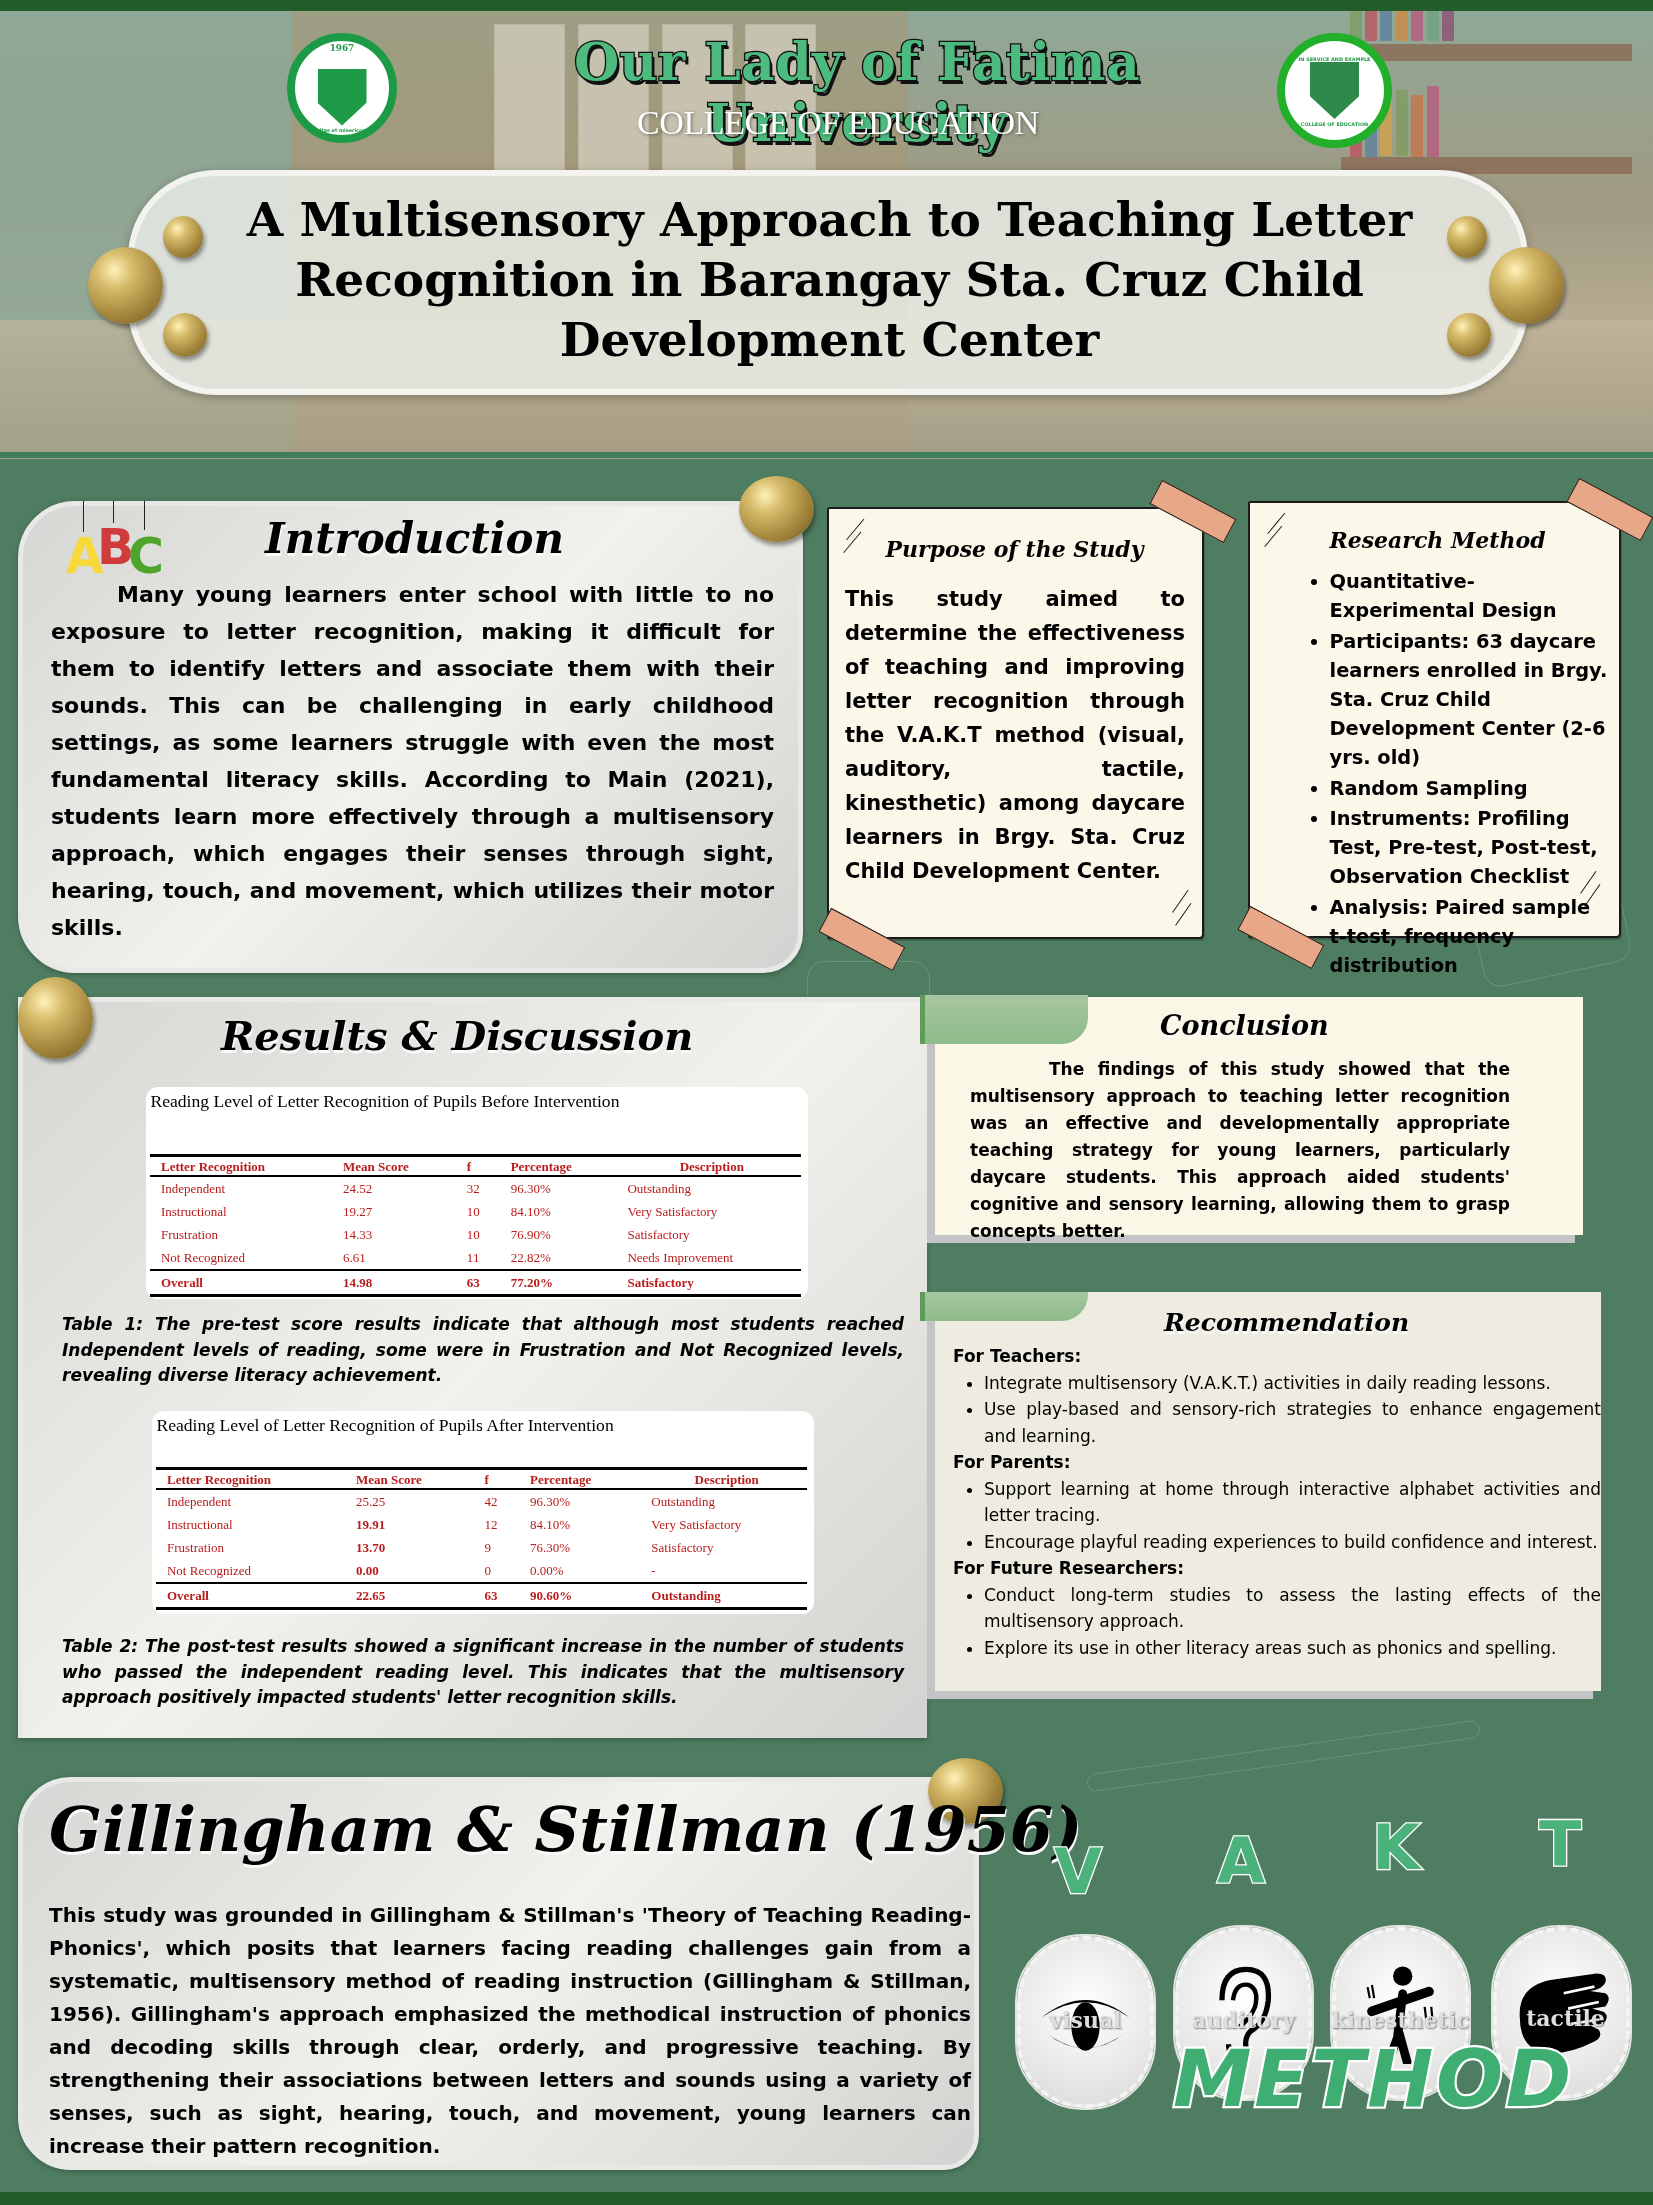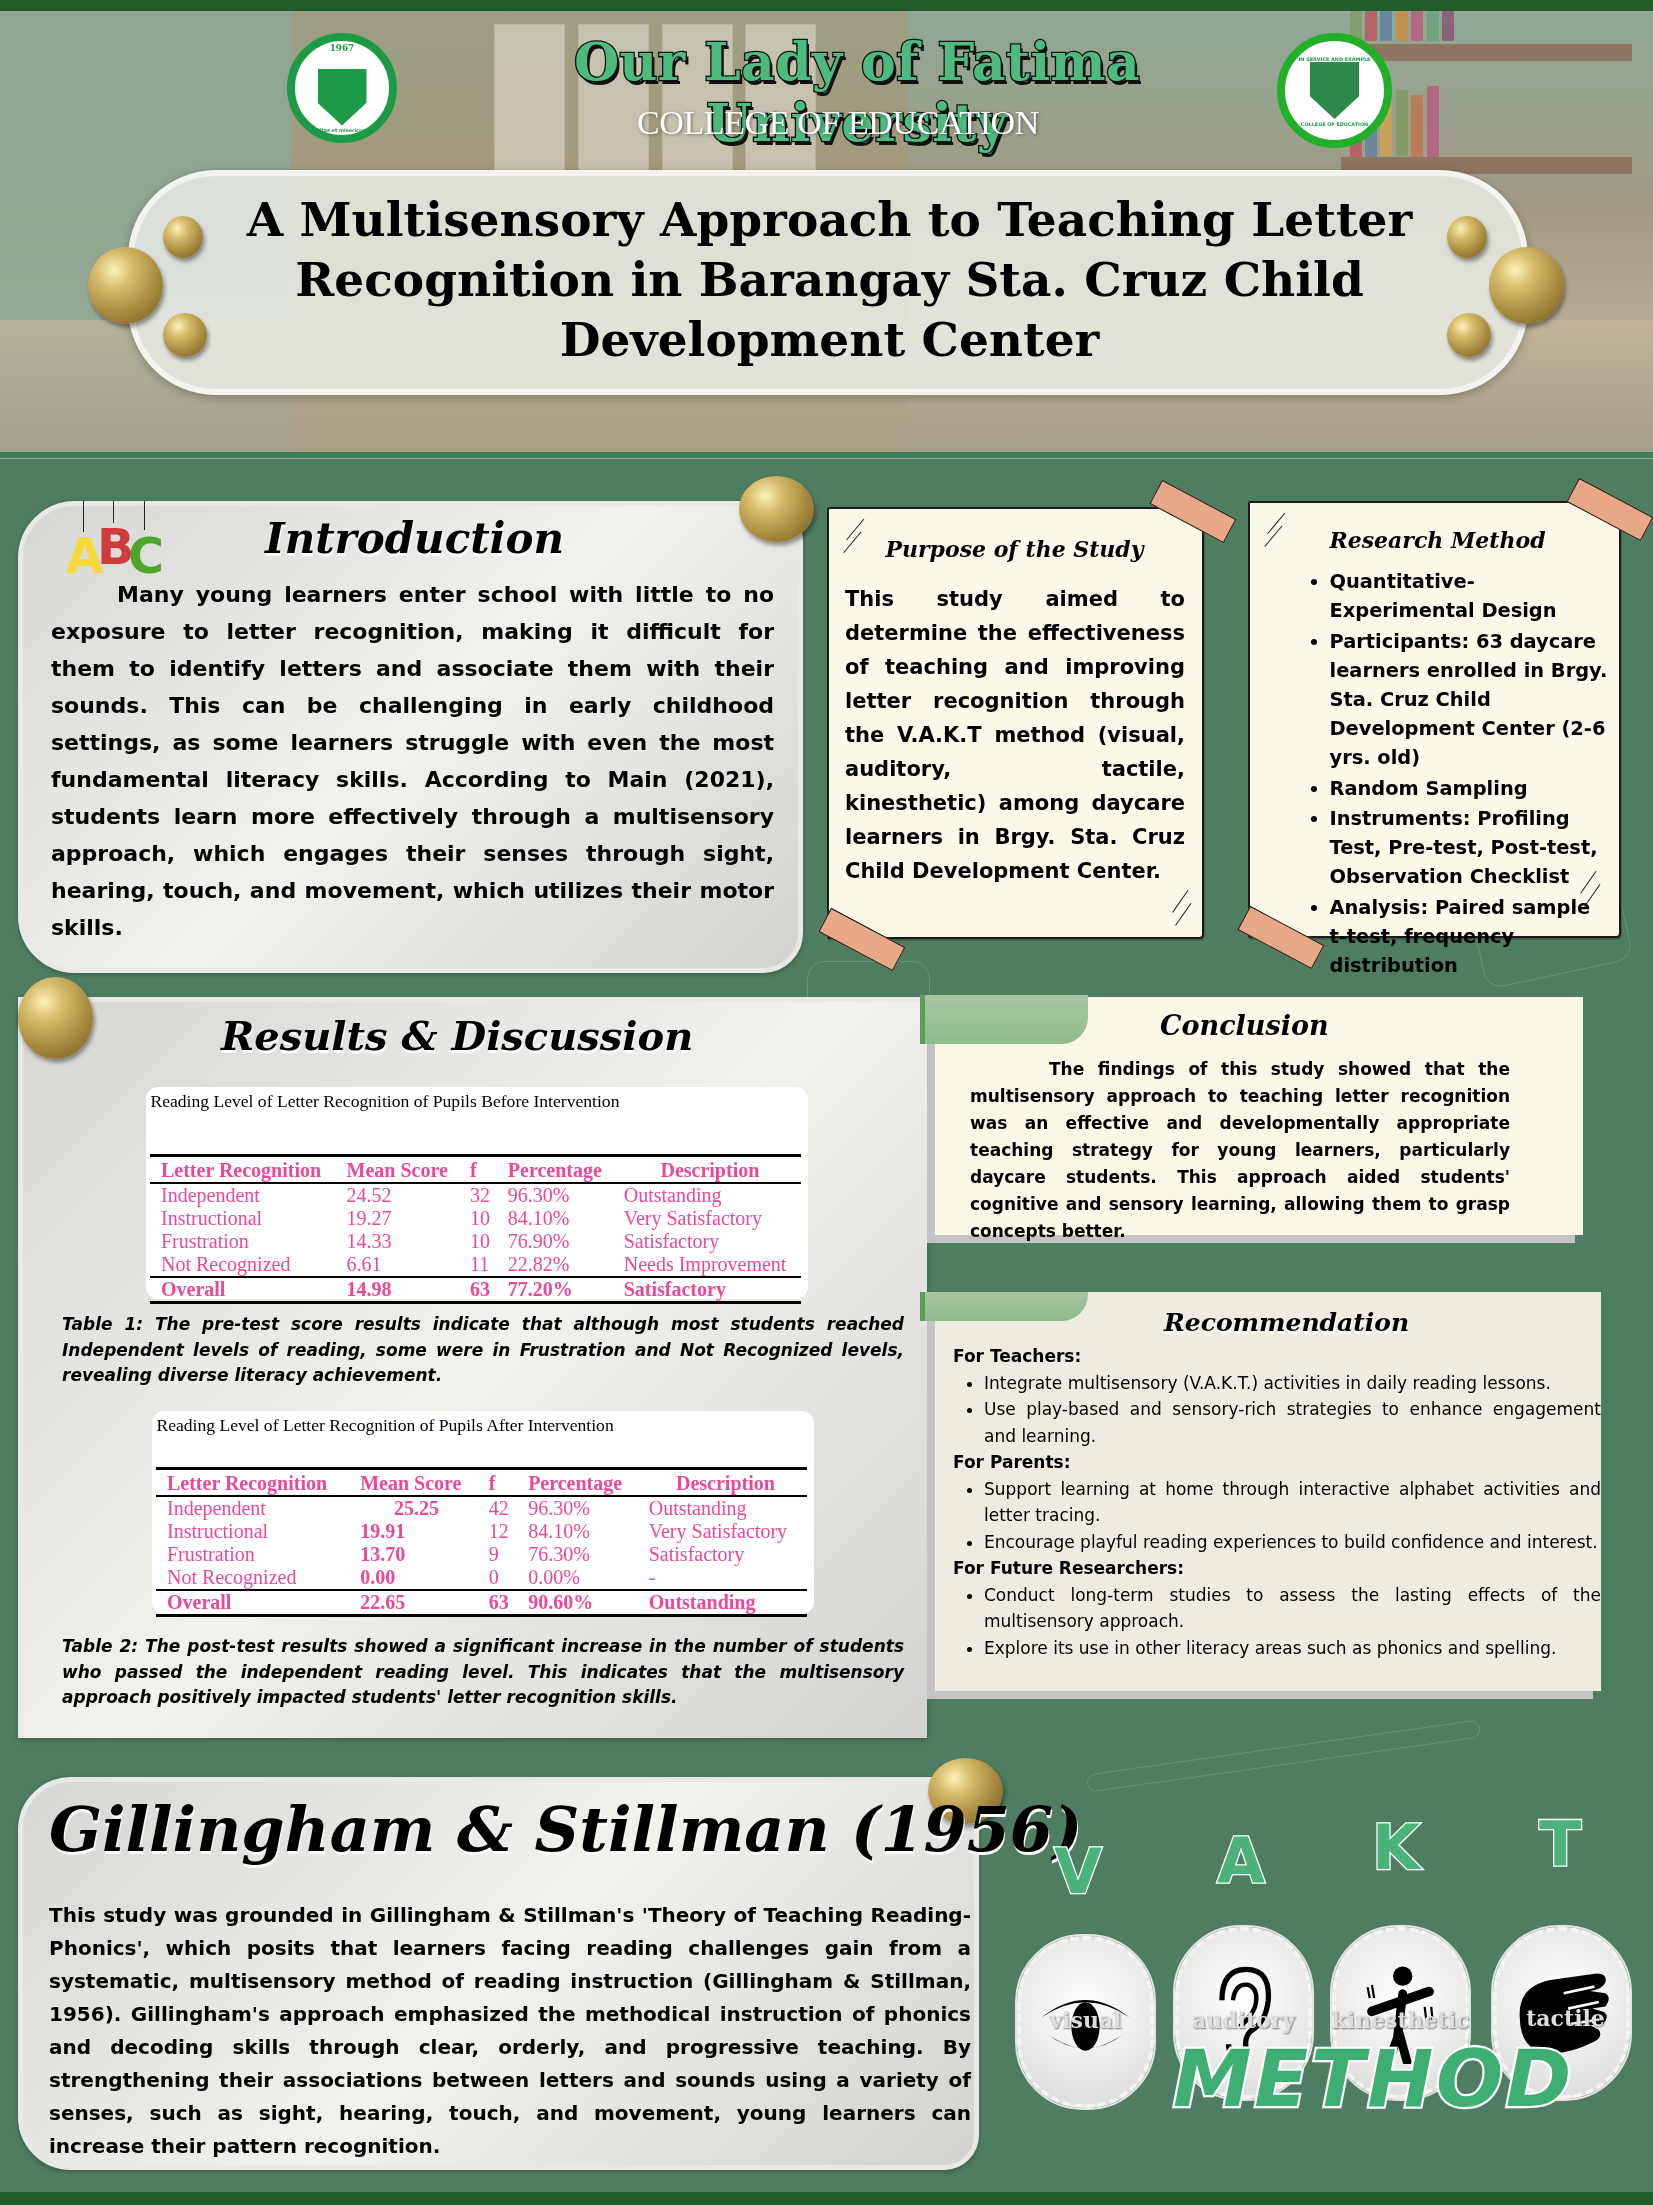--- a/index.html
+++ b/index.html
@@ -109,21 +109,21 @@
   }
 
   .method-list { list-style: disc; }
   .method-list li { margin-bottom: 1.8px; }
 
   
   .table-card {
     position: absolute; background: #fff; border-radius: 12.3px;
   }
   .table-caption { font-family: "Liberation Serif", serif; font-size: 17.6px; color: #000; padding: 4.4px 0 0 0; }
-  table.data { border-collapse: collapse; font-family: "Liberation Serif", serif; font-size: 20px; color: #ec4899; }
+  table.data { border-collapse: collapse; font-family: "Liberation Serif", serif; font-size: 13px; color: #b91c1c; }
   table.data th { font-weight: bold; text-align: left; padding: 1.8px 5.3px 0 10.6px; border-top: 3.1px solid #000; border-bottom: 2.6px solid #000; }
   table.data td { padding: 0 5.3px 0 10.6px; line-height: 23px; }
   table.data tr.overall td { font-weight: bold; border-top: 2.6px solid #000; border-bottom: 3.1px solid #000; }
 
   .caption-text {
     position: absolute; font-family: "DejaVu Sans", sans-serif; font-weight: bold; font-size: 17px; line-height: 25.6px; text-align: justify; color: #000; font-style: italic;
   }
 
   
   .cream-card { position: absolute; background: #faf7e7; box-shadow: -8px 8px 0 #c4c4c6; }
@@ -320,21 +320,21 @@
         <th>Letter Recognition</th>
         <th>Mean Score</th>
         <th>f</th>
         <th>Percentage</th>
         <th style="text-align:center;">Description</th>
       </tr>
     </thead>
     <tbody>
       <tr>
         <td>Independent</td>
-        <td style="font-weight:bold;text-align:center;">25.25</td>
+        <td style="font-weight:normal;">25.25</td>
         <td>42</td>
         <td>96.30%</td>
         <td>Outstanding</td>
       </tr>
       <tr>
         <td>Instructional</td>
         <td style="font-weight:bold;">19.91</td>
         <td>12</td>
         <td>84.10%</td>
         <td>Very Satisfactory</td>

